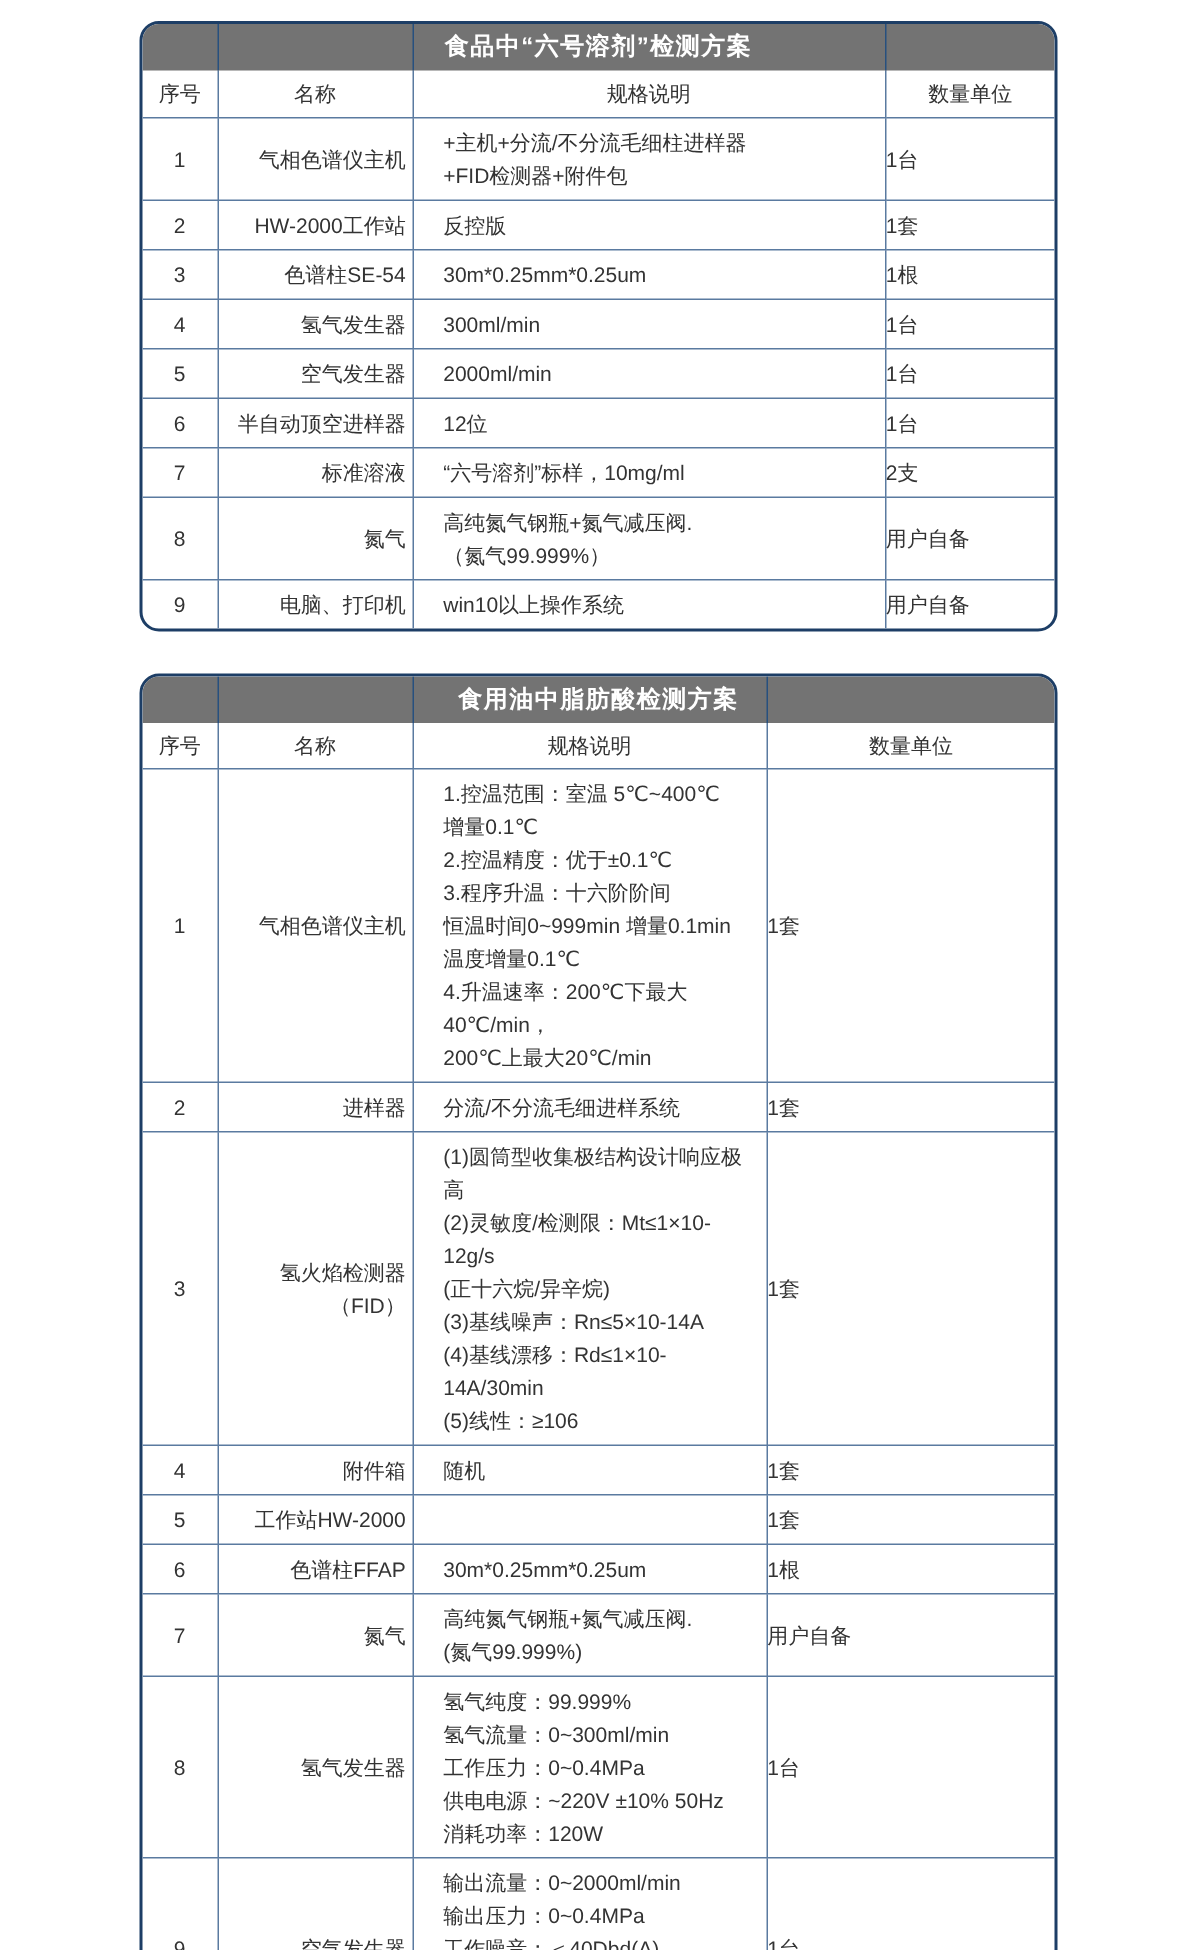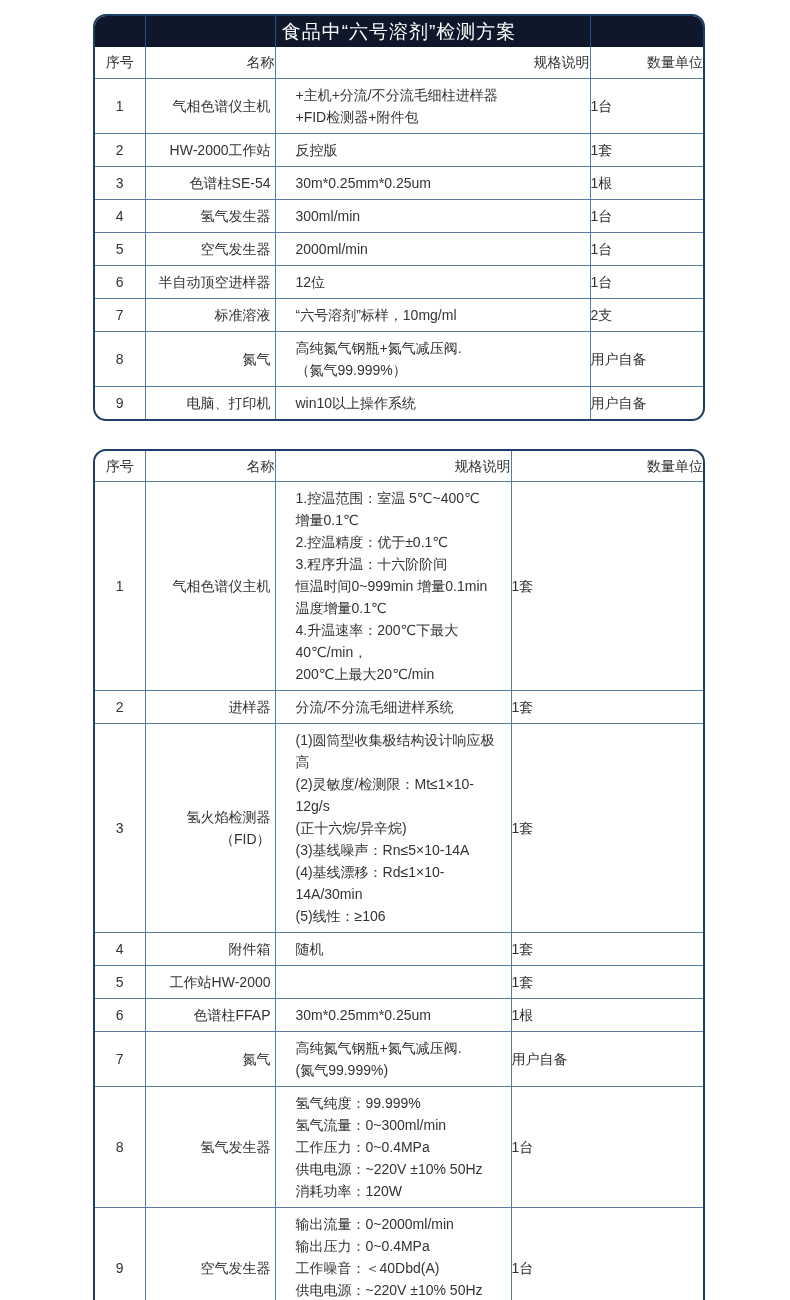--- a/index.html
+++ b/index.html
@@ -21,25 +21,25 @@
     border: 2px solid #1d3e66;
     border-radius: 13px;
     overflow: hidden;
     background: #ffffff;
   }
   .plan + .plan { margin-top: 28px; }
   .plan-title {
     position: relative;
     height: 31px;
     line-height: 31px;
-    background: #0f172a;
+    background: #737373;
     color: #ffffff;
     text-align: center;
-    font-size: 19px;
-    font-weight: normal;
+    font-size: 16px;
+    font-weight: bold;
     letter-spacing: 1px;
   }
   .tdiv {
     position: absolute;
     top: 0;
     bottom: 0;
     width: 1px;
     background: #27507f;
   }
   .t1 .tdiv.d1, .t2 .tdiv.d1 { left: 50px; }
@@ -52,21 +52,21 @@
     table-layout: fixed;
     font-size: 14px;
     color: #333333;
   }
   th, td {
     border: 1px solid #5a7aa0;
     line-height: 22px;
     font-weight: normal;
     vertical-align: middle;
   }
-  th { height: 31px; text-align: right; }
+  th { height: 31px; text-align: center; }
   td { padding-top: 5px; padding-bottom: 5px; }
   th.td-num, td.td-num { text-align: center; padding-left: 0; }
   td.td-num { min-height: 32px; }
   td.td-name { padding-left: 10px; padding-right: 4px; text-align: right; }
   td.td-spec { padding-left: 20px; padding-right: 4px; white-space: pre-line; }
   td.td-qty { }
   .t1 col.c1, .t2 col.c1 { width: 50px; }
   .t1 col.c2, .t2 col.c2 { width: 130px; }
   .t1 col.c3 { width: 315px; }
   .t1 col.c4 { width: 113px; }
@@ -160,20 +160,26 @@
             <td class="td-num">9</td>
             <td class="td-name">电脑、打印机</td>
             <td class="td-spec">win10以上操作系统</td>
             <td class="td-qty">用户自备</td>
           </tr>
         </tbody>
     </table>
   </section>
 
   <section class="plan t2">
+    <div class="plan-title">
+      <span class="tdiv d1"></span>
+      <span class="tdiv d2"></span>
+      <span class="tdiv d3"></span>
+      <span>食用油中脂肪酸检测方案</span>
+    </div>
     <table>
       <colgroup>
         <col class="c1">
           <col class="c2">
           <col class="c3">
           <col class="c4">
       </colgroup>
       <thead>
         <tr>
           <th class="td-num">序号</th>

